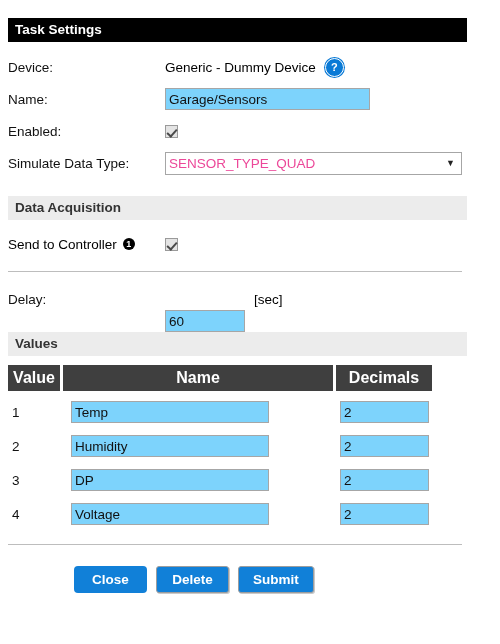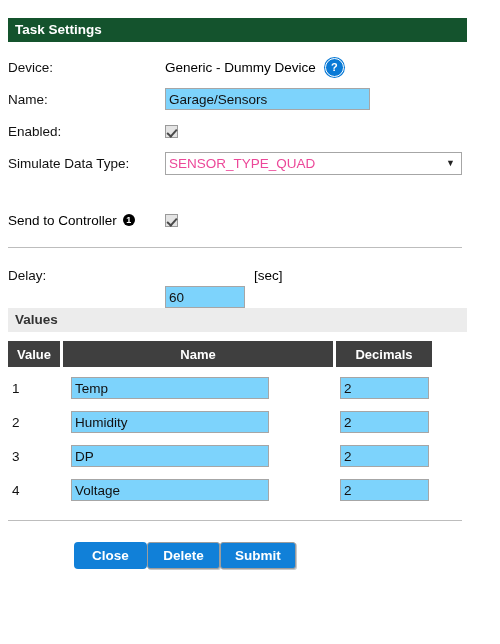--- a/index.html
+++ b/index.html
@@ -27,21 +27,21 @@
   .sec-bar {
     margin: 0 33px 0 8px;
     height: 24px;
     line-height: 24px;
     font-weight: bold;
     font-size: 13.5px;
     padding-left: 7px;
     box-sizing: border-box;
   }
   .sec-bar.dark {
-    background: #14532d;
+    background: #000000;
     color: #ffffff;
   }
   .sec-bar.light {
     background: #ececec;
     color: #333333;
   }
 
   
   .frow {
     display: flex;
@@ -176,21 +176,21 @@
   }
   .vhead {
     display: flex;
     height: 26px;
     gap: 3px;
   }
   .vhead > div {
     background: #3f3f3f;
     color: #ffffff;
     font-weight: bold;
-    font-size: 13px;
+    font-size: 16px;
     display: flex;
     align-items: center;
     justify-content: center;
     box-sizing: border-box;
   }
   .col-value { width: 52px; flex: 0 0 52px; }
   .col-name  { width: 270px; flex: 0 0 270px; }
   .col-dec   { width: 96px; flex: 0 0 96px; }
 
   .vrow {
@@ -213,20 +213,21 @@
   }
   .vrow .cell-dec {
     width: 96px; flex: 0 0 96px;
     padding-left: 4px;
     box-sizing: border-box;
   }
 
   
   .btnbar {
     display: flex;
+    gap: 9px;
     padding-left: 74px;
     margin-top: 21px;
   }
   .btn {
     font-family: "Liberation Sans", sans-serif;
     font-size: 13.5px;
     font-weight: bold;
     color: #ffffff;
     background: #1180d8;
     border: none;
@@ -283,20 +284,21 @@
         <select class="sel">
           <option>SENSOR_TYPE_QUAD</option>
         </select>
         <span class="sel-arrow">▼</span>
       </span>
     </div>
   </div>
 
   <div style="height:17px"></div>
 
+  <div class="sec-bar light">Data Acquisition</div>
 
   <div style="height:8px"></div>
 
   <div class="frow">
     <div style="display:flex;align-items:center;width:157px;flex:0 0 157px;">
       <span style="font-size:13.5px;">Send to Controller</span>
       <span class="info-badge">1</span>
     </div>
     <div class="fvalue">
       <span class="cbox"></span>

